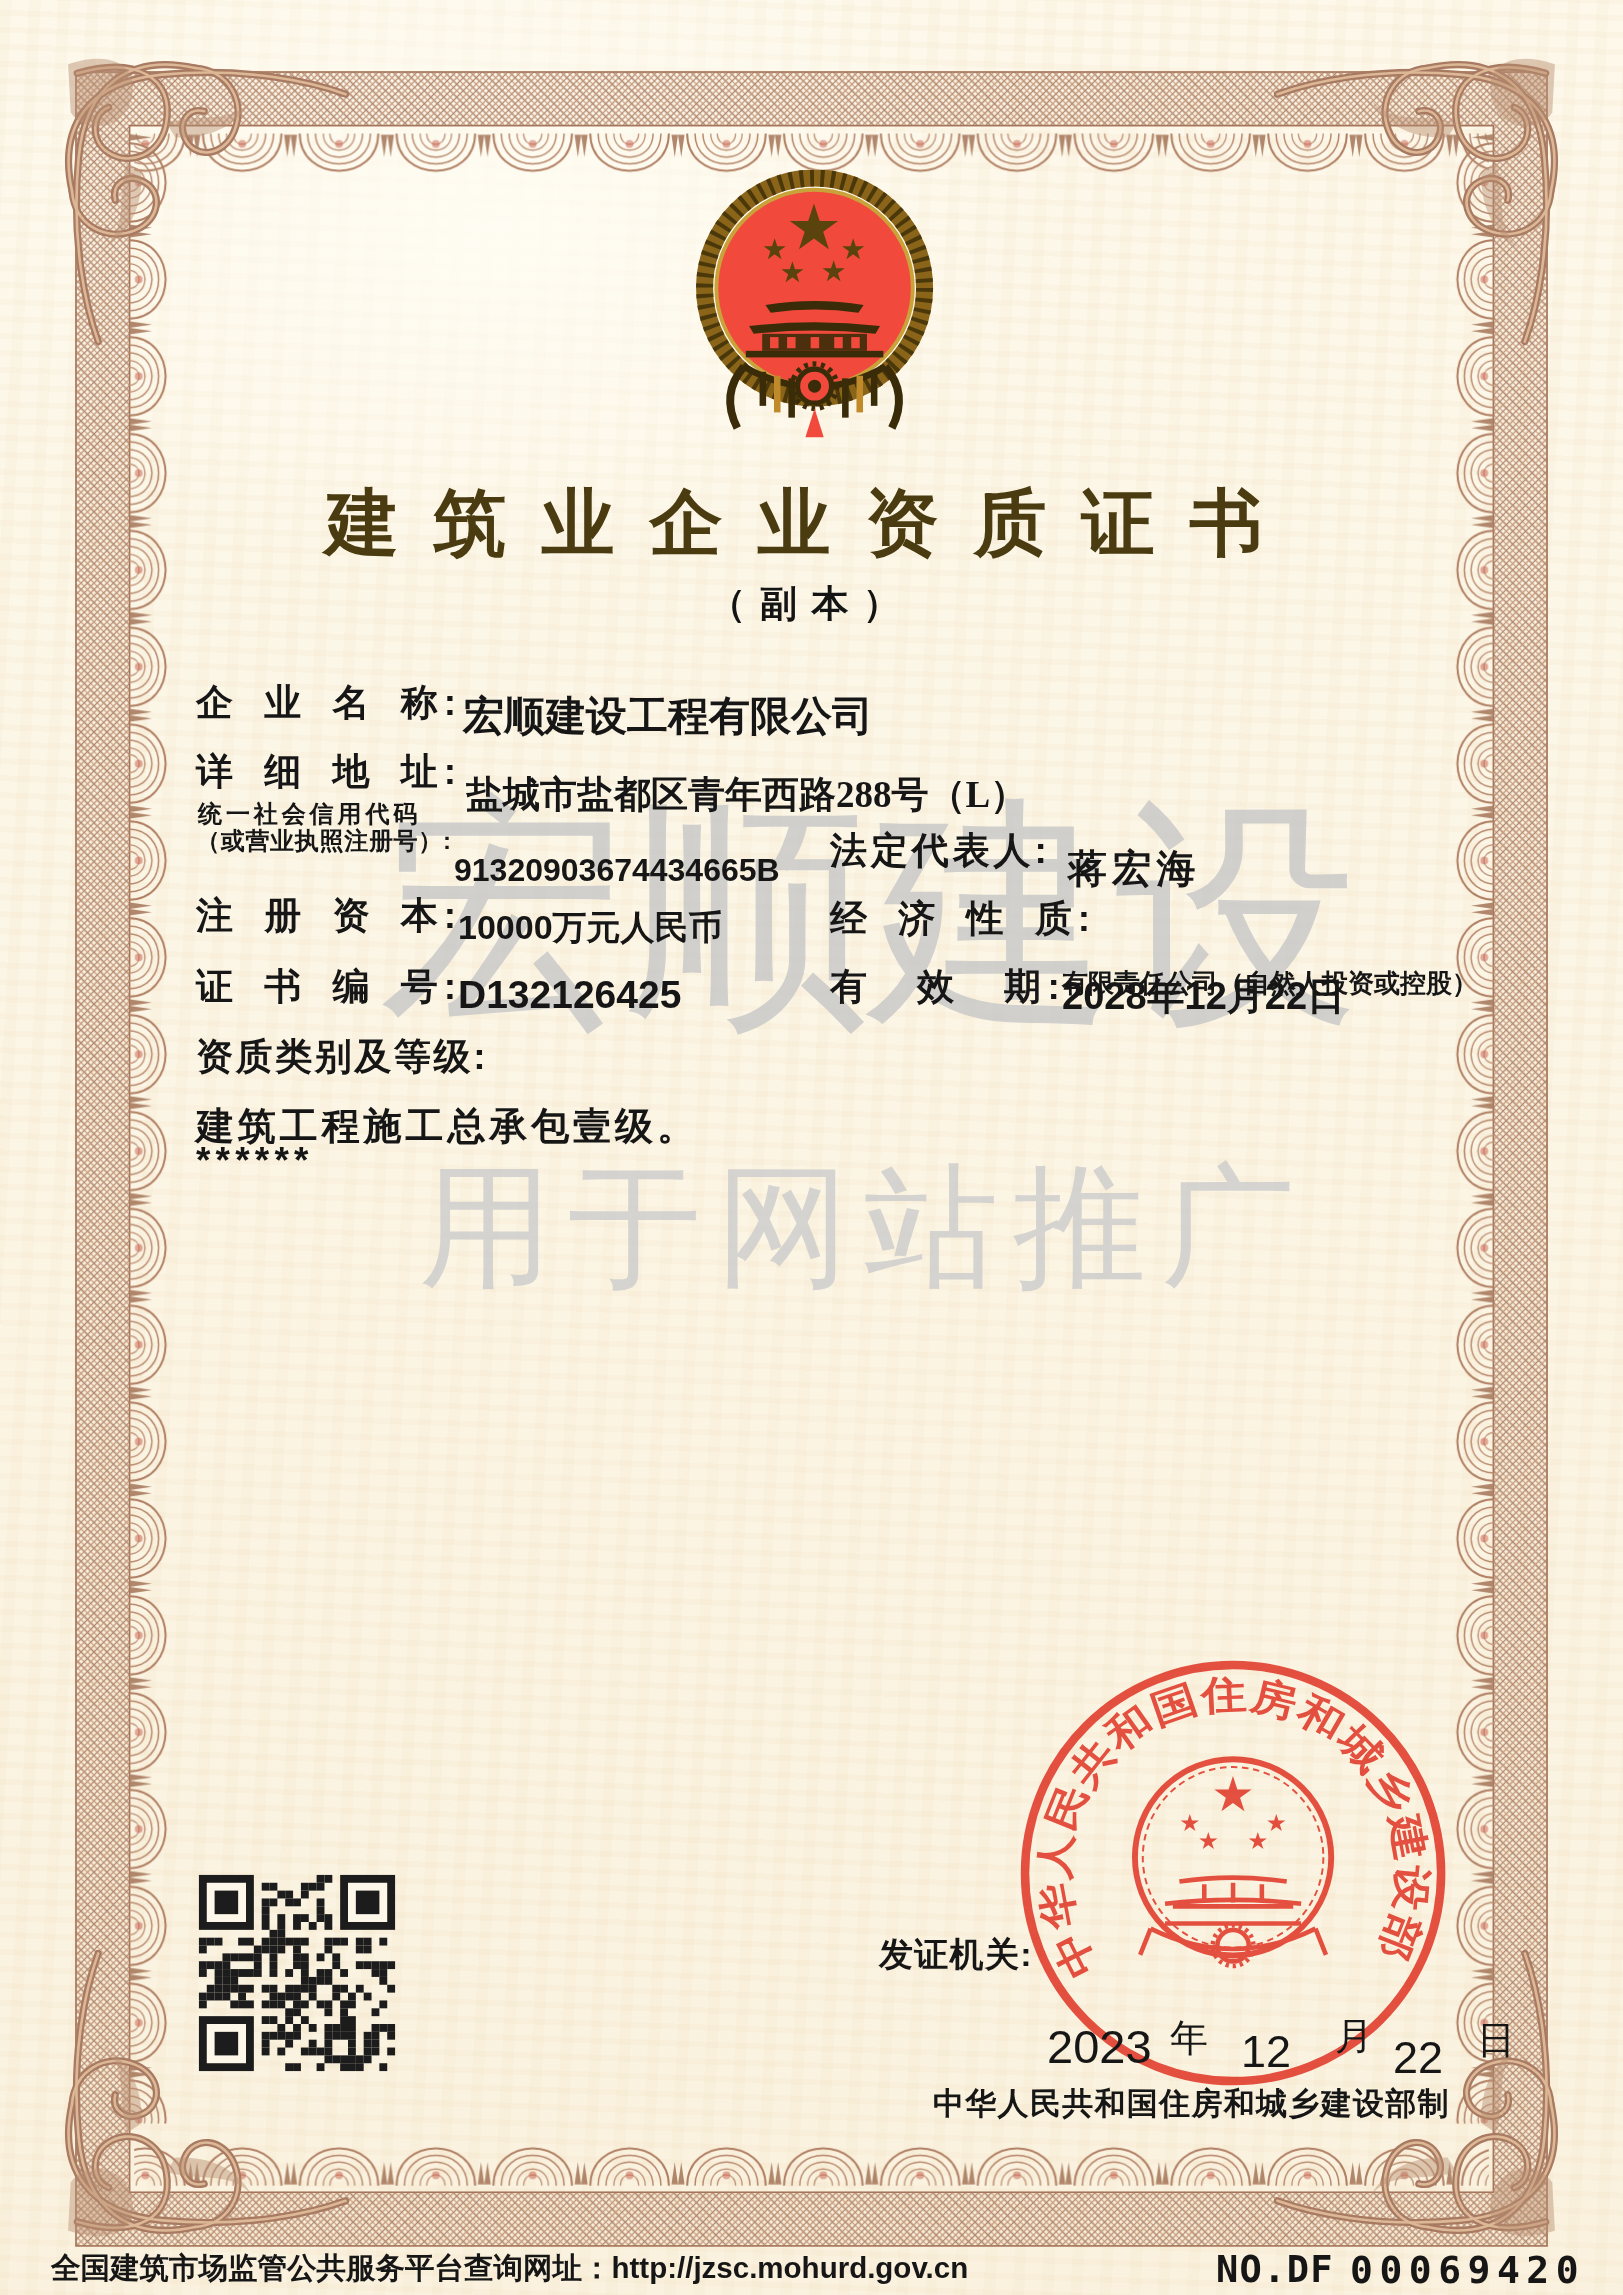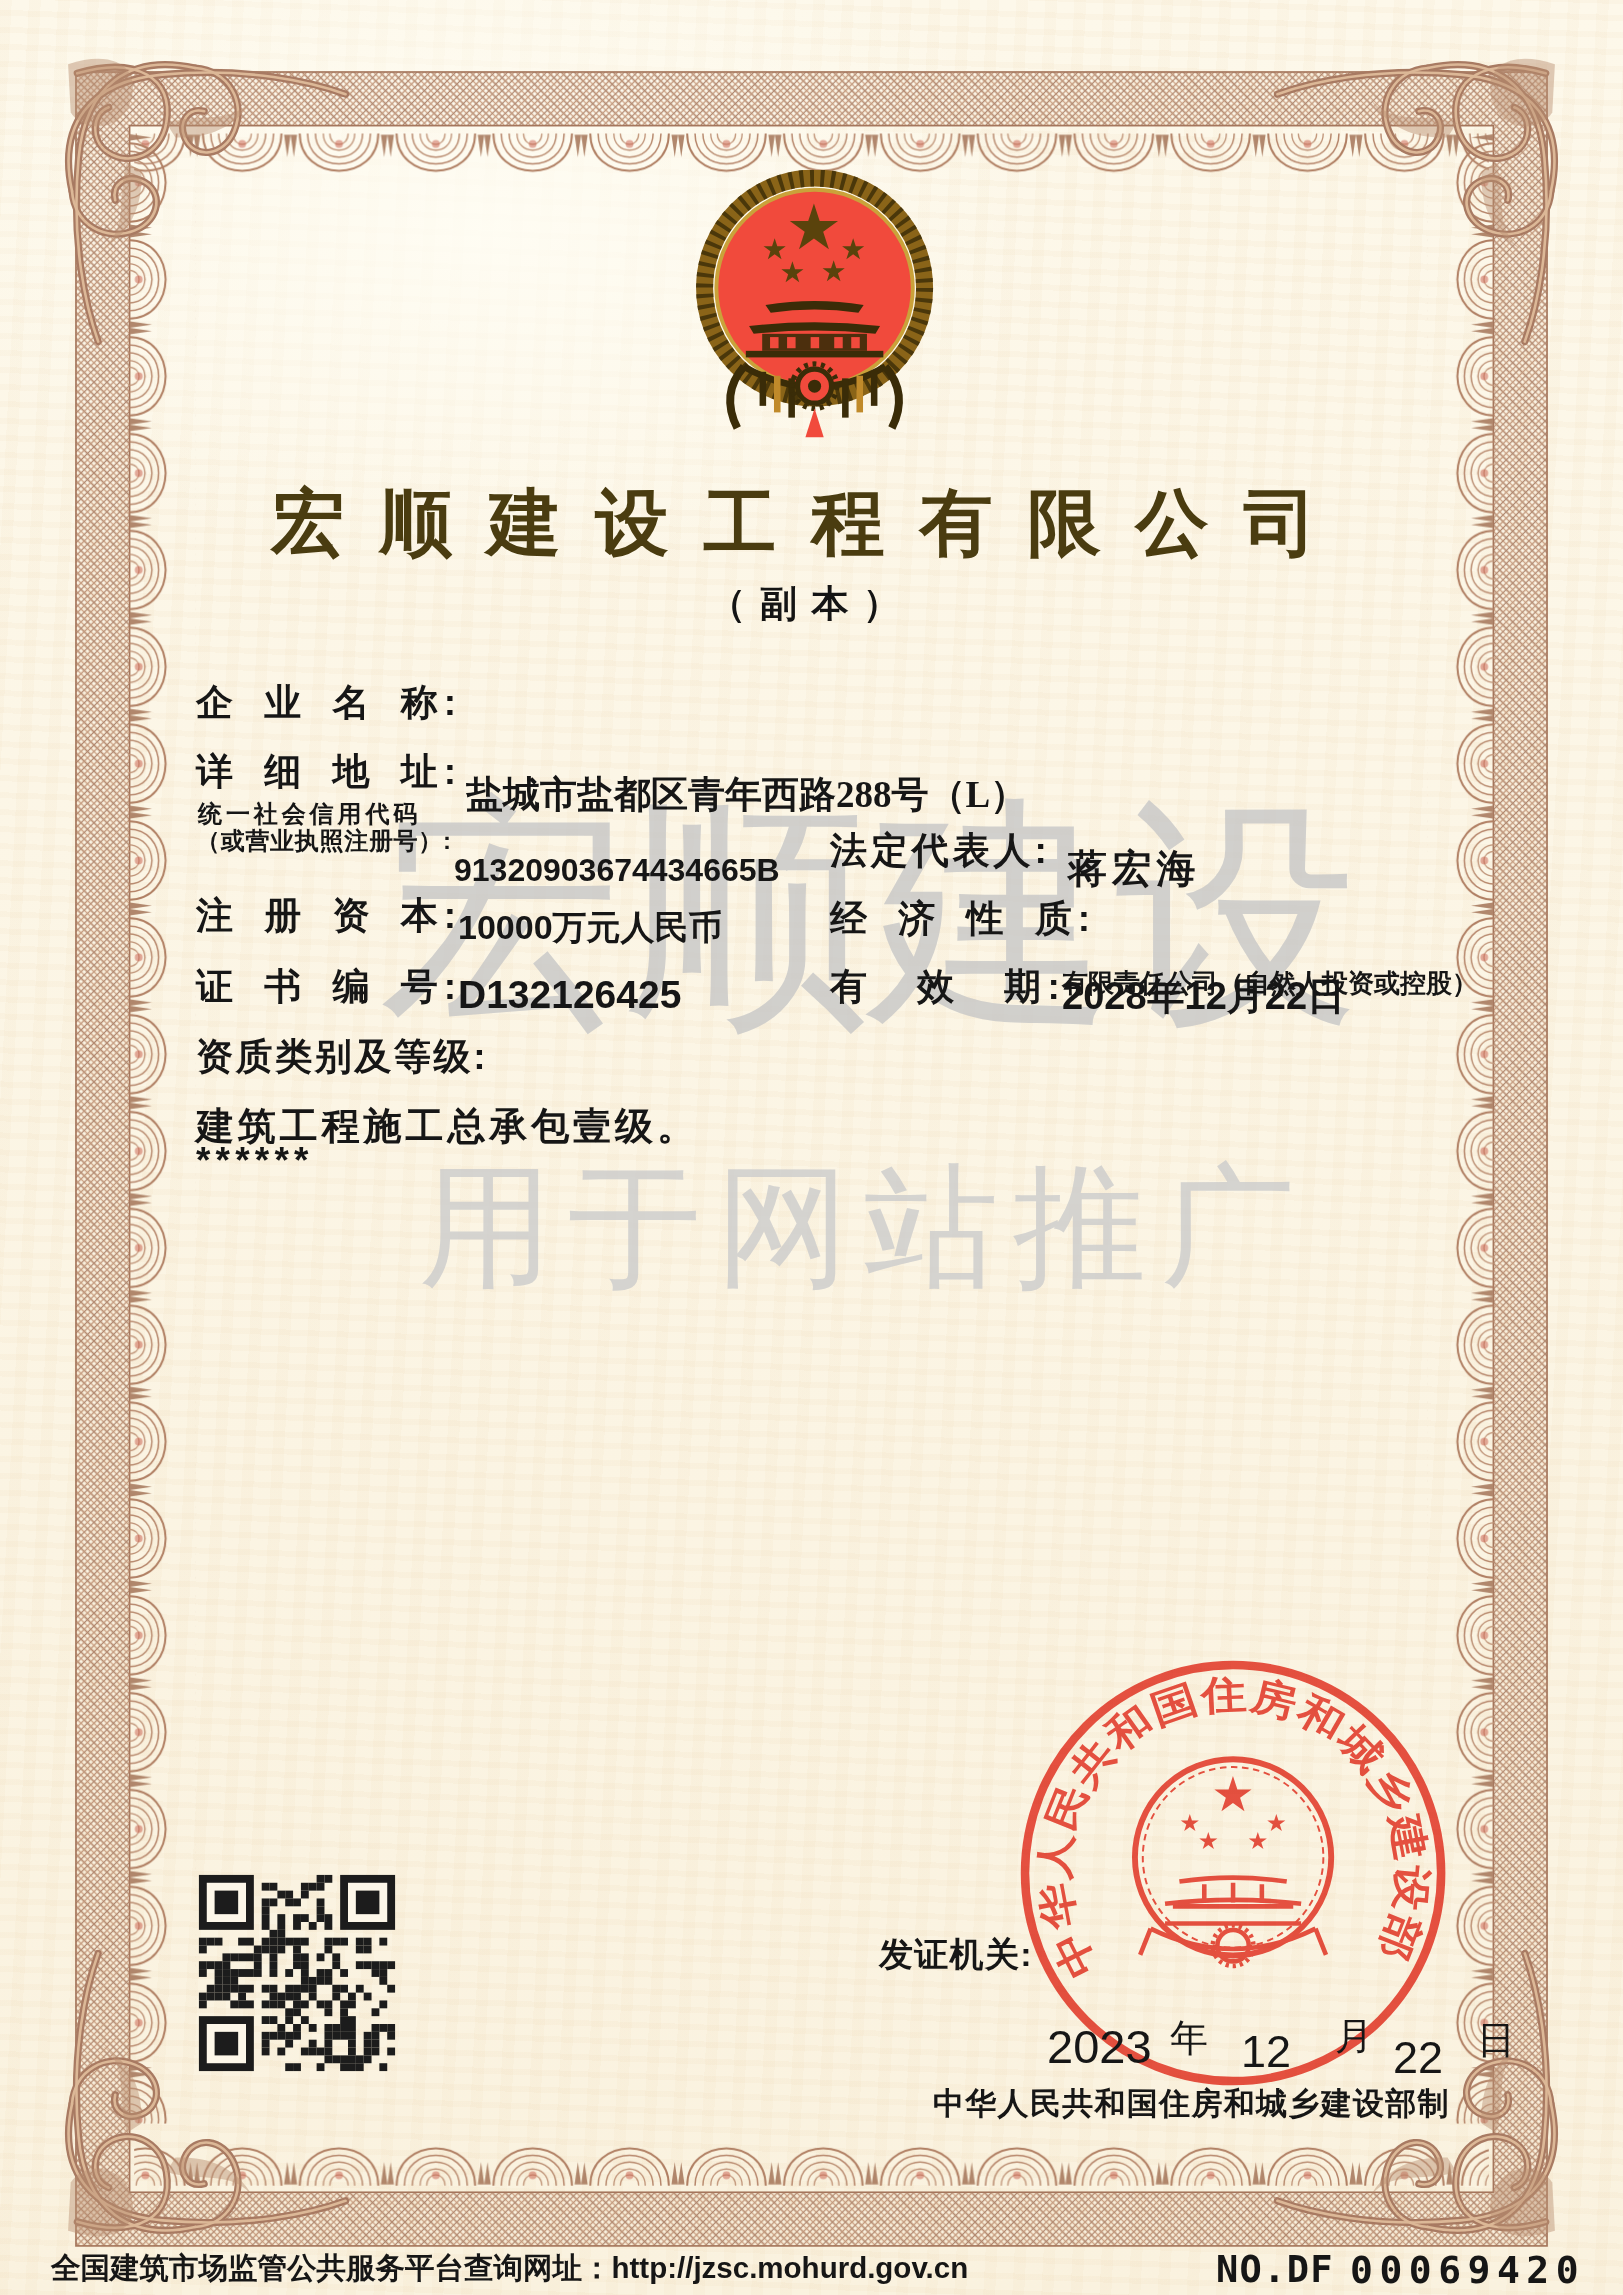--- a/index.html
+++ b/index.html
@@ -129,24 +129,25 @@
         <rect x="290" y="308" width="10" height="52" fill="#3a2c08"></rect>
     </g>
     <circle cx="204" cy="330" r="26" fill="#f14a3c" stroke="#3a2c08" stroke-width="8"></circle>
     <circle cx="204" cy="330" r="34" fill="none" stroke="#3a2c08" stroke-width="8" stroke-dasharray="6 7"></circle>
     <circle cx="204" cy="330" r="10" fill="#3a2c08"></circle>
     <path d="M96 300 C70 330 70 362 86 394" fill="none" stroke="#3a2c08" stroke-width="12"></path>
     <path d="M312 300 C338 330 338 362 322 394" fill="none" stroke="#3a2c08" stroke-width="12"></path>
     <path d="M204 364 L190 408 L218 408 Z" fill="#f14a3c"></path>
   </svg>
 
-  <div class="abs title">宏顺建设工程有限公司</div>
+  <div class="abs title">建筑业企业资质证书</div>
   <div class="abs subtitle">（副本）</div>
 
   <div class="abs flabel blacktext" style="left:196px;top:678px;">企 业 名 称:</div>
+  <div class="abs fvalue blacktext" style="left:463px;top:689px;">宏顺建设工程有限公司</div>
 
   <div class="abs flabel blacktext" style="left:196px;top:747px;">详 细 地 址:</div>
   <div class="abs fvalue blacktext" style="left:466px;top:770px;font-size:37px;">盐城市盐都区青年西路288号（L）</div>
 
   <div class="abs flabel-sm blacktext" style="left:198px;top:800px;">统一社会信用代码</div>
   <div class="abs flabel-sm blacktext" style="left:196px;top:827px;letter-spacing:0.7px;">（或营业执照注册号）:</div>
   <div class="abs fnum blacktext" style="left:454px;top:852px;font-size:32px;letter-spacing:0;">91320903674434665B</div>
 
   <div class="abs flabel blacktext" style="left:830px;top:826px;letter-spacing:3.9px;">法定代表人:</div>
   <div class="abs fvalue blacktext" style="left:1068px;top:842px;font-size:39px;letter-spacing:5.2px;">蒋宏海</div>

